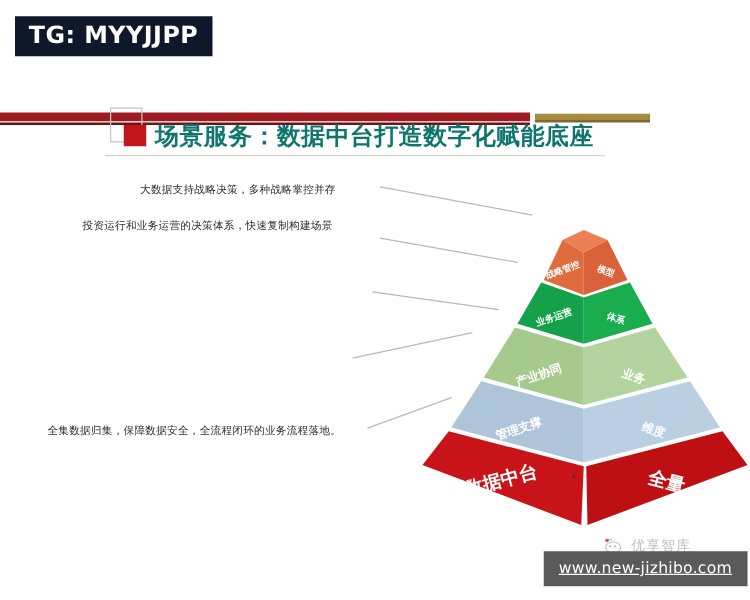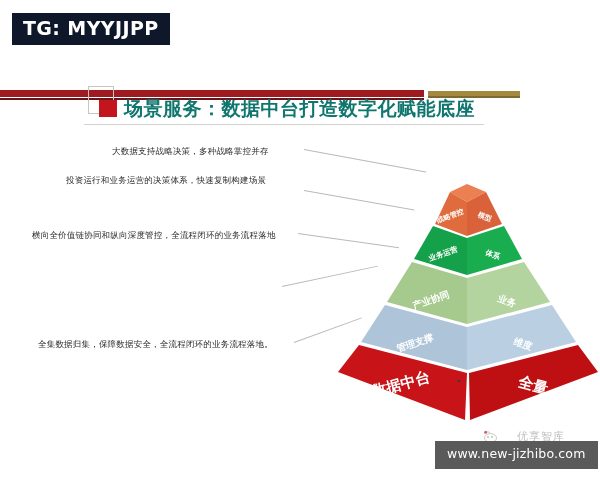--- a/index.html
+++ b/index.html
@@ -158,34 +158,34 @@
   }
   #wm-icon {
     width: 17px;
     height: 15px;
     position: relative;
   }
   #wm-text {
     font-size: 11px;
     color: #bdbdbd;
     letter-spacing: 1px;
-    margin-left: 12px;
   }
 
   
   #url-bar {
     position: absolute;
     left: 435px;
     top: 441px;
     background: #5a5a5a;
     color: #ffffff;
     font-size: 12.5px;
     padding: 7px 12px 8px 12px;
     line-height: 1;
     letter-spacing: 0.2px;
+    text-decoration: underline;
   }
 </style>
 </head>
 <body>
 
 <div id="tg-tag">TG: MYYJJPP</div>
 
 <div id="slide">
 
   <div id="header-rule">
@@ -199,21 +199,20 @@
   <div id="slide-title">场景服务：数据中台打造数字化赋能底座</div>
 
   <div id="title-underline"></div>
 
   <div class="callout" style="left:112px; top:88px;">大数据支持战略决策，多种战略掌控并存</div>
   <div class="callout-line" style="left:304px; top:91px; width:124px; transform:rotate(10.5deg);"></div>
 
   <div class="callout" style="left:66px; top:117px;">投资运行和业务运营的决策体系，快速复制构建场景</div>
   <div class="callout-line" style="left:304px; top:132px; width:112px; transform:rotate(10deg);"></div>
 
-  <div class="callout" style="left:32px; top:172px;">横向全价值链协同和纵向深度管控，全流程闭环的业务流程落地</div>
   <div class="callout-line" style="left:298px; top:175px; width:102px; transform:rotate(8deg);"></div>
 
   <div class="callout-line" style="left:282px; top:228px; width:98px; transform:rotate(-12deg);"></div>
 
   <div class="callout" style="left:38px; top:281px;">全集数据归集，保障数据安全，全流程闭环的业务流程落地。</div>
   <div class="callout-line" style="left:294px; top:284px; width:72px; transform:rotate(-20deg);"></div>
 
   <div id="pyramid">
     <svg width="266" height="290" viewBox="0 0 266 290" xmlns="http://www.w3.org/2000/svg">
 

